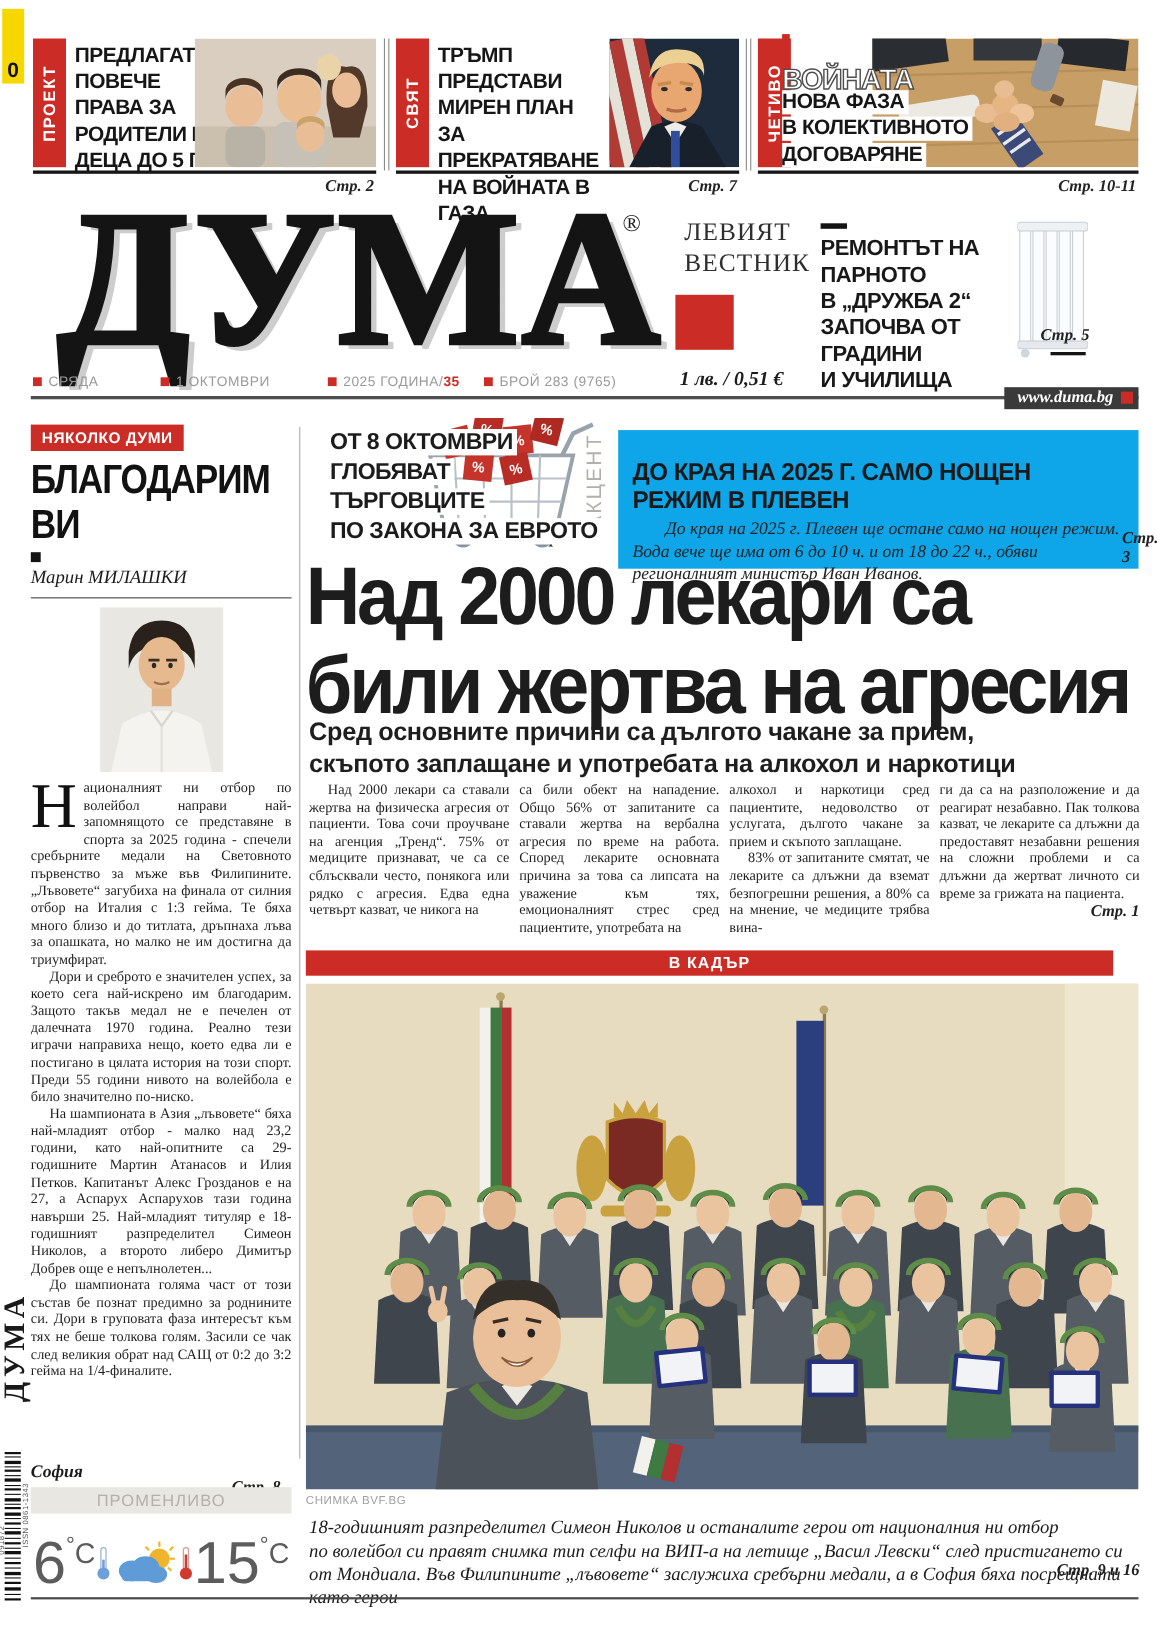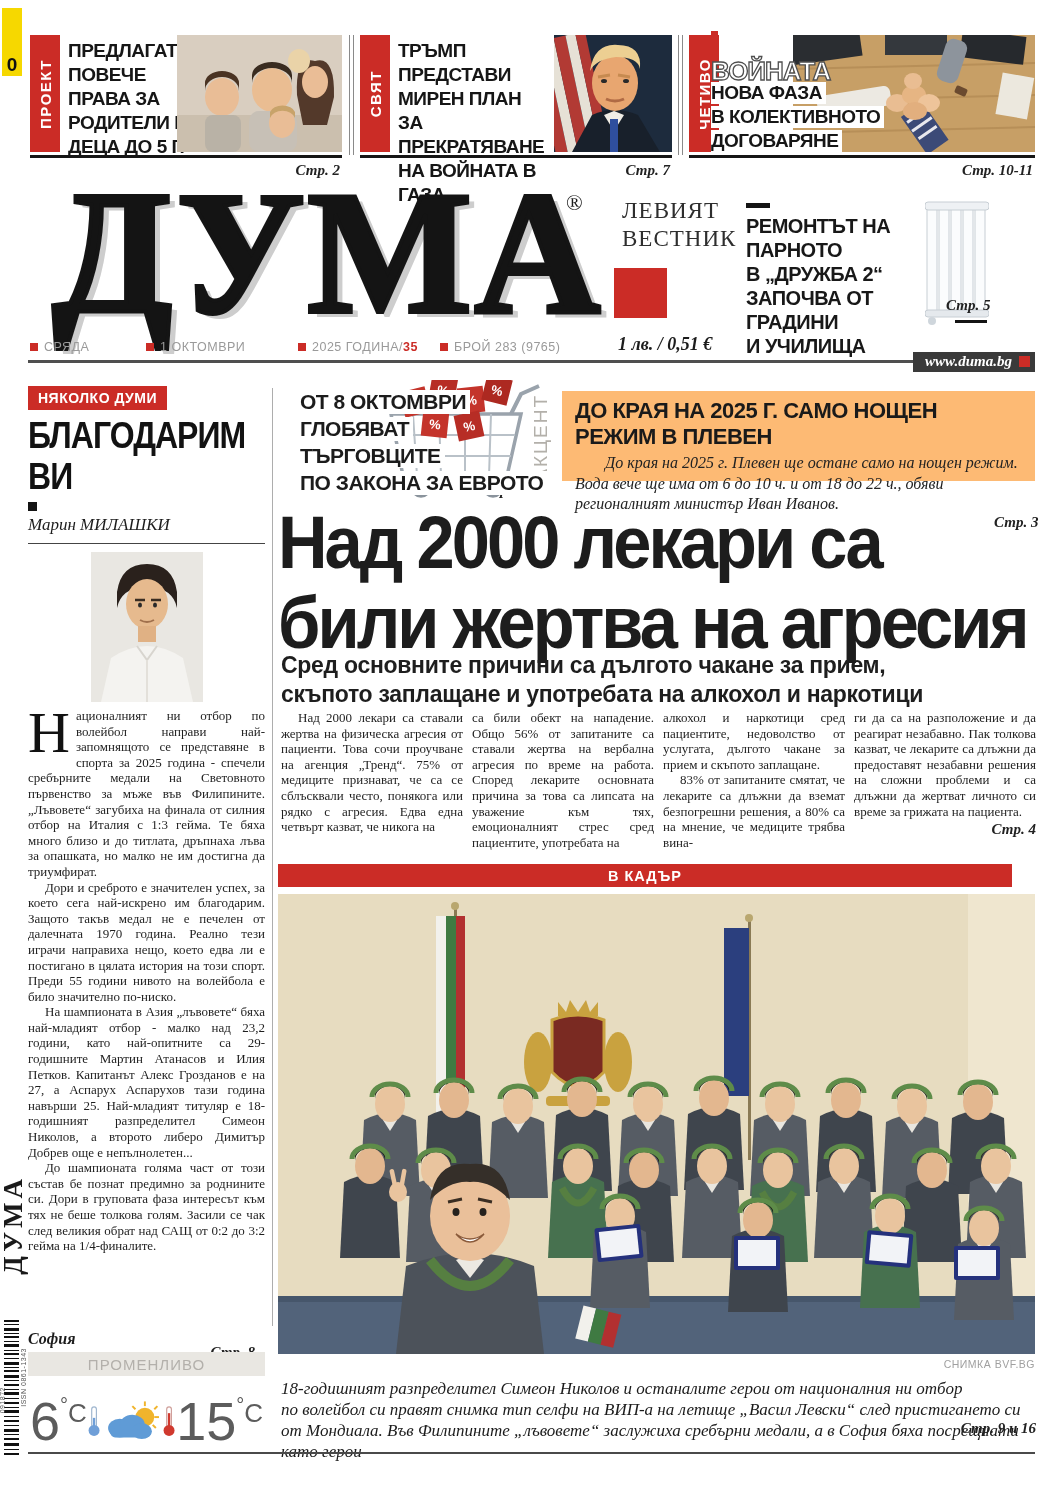--- a/index.html
+++ b/index.html
@@ -34,34 +34,34 @@
   
   .op-label{background:var(--red);color:#fff;font:700 14px "Liberation Sans",sans-serif;
     letter-spacing:0.5px;padding:4px 10px;display:inline-block;}
   .op-title{font:800 33px/36px "Liberation Sans",sans-serif;letter-spacing:-1px;color:#121212;
     transform:scale(0.97,1.12);transform-origin:left top;}
   .body-text{font:400 13px/15.6px "Liberation Serif",serif;text-align:justify;color:#1e1e1e;}
   .body-text p{margin:0;text-indent:17px;}
   .body-text p.first{text-indent:0;}
   .dropcap{float:left;font:400 58px/46px "Liberation Serif",serif;padding:2px 6px 0 0;color:#111;}
   
-  .ak-box{background:#fdba74;padding:7px 13px;}
+  .ak-box{background:#0ea5e9;padding:25px 13px;}
   .ak-title{font:700 22px/26px "Liberation Sans",sans-serif;letter-spacing:-0.5px;color:#1a1a1a;}
   .ak-body{font:italic 400 16px/20.5px "Liberation Serif",serif;color:#222;text-indent:30px;margin-top:3px;}
   .vgray span{writing-mode:vertical-rl;transform:rotate(180deg);color:#b3b0aa;
     font:400 19px "Liberation Sans",sans-serif;letter-spacing:2px;}
   
   .headline{font:800 70px/76px "Liberation Sans",sans-serif;letter-spacing:-3px;color:#1d1d1d;
     transform:scale(0.98,1.06);transform-origin:left top;}
   .subhead{font:600 23px/29px "Liberation Sans",sans-serif;letter-spacing:-0.3px;color:#1e1e1e;}
   .cols{display:flex;gap:9px;}
   .col{width:182px;overflow:hidden;}
   .kadar{background:var(--red);color:#fff;display:flex;align-items:center;justify-content:center;
     font:700 14.5px "Liberation Sans",sans-serif;letter-spacing:1px;}
-  .credit{font:400 10.5px "Liberation Sans",sans-serif;color:#a0a0a0;letter-spacing:0.5px;text-align:right;}
+  .credit{font:400 10.5px "Liberation Sans",sans-serif;color:#a0a0a0;letter-spacing:0.5px;text-align:left;}
   .caption{font:italic 400 17px/21px "Liberation Serif",serif;color:#1b1b1b;}
   
   .w-city{font:700 italic 16px "Liberation Serif",serif;text-align:left;}
   .w-band{background:#e9e7e2;color:#b3b0ab;font:400 15px "Liberation Sans",sans-serif;
     letter-spacing:1px;display:flex;align-items:center;justify-content:center;}
   .w-num{font:400 54px/54px "Liberation Sans",sans-serif;color:#5c5c5c;}
   .w-deg{font:400 20px "Liberation Sans",sans-serif;color:#5c5c5c;vertical-align:28px;}
   .w-unit{font:400 26px "Liberation Sans",sans-serif;color:#5c5c5c;vertical-align:18px;}
   
   .rail-duma span{writing-mode:vertical-rl;transform:rotate(180deg);
@@ -357,40 +357,40 @@
   </div>
   <div class="abs pref" style="left:478px;top:482px;">Стр. 5</div>
 
   <div class="abs vgray" style="left:528px;top:392px;width:26px;height:92px;display:flex;align-items:center;justify-content:center;">
     <span>АКЦЕНТ</span>
   </div>
   <div class="abs ak-box" style="left:562px;top:391px;width:447px;height:76px;">
     <div class="ak-title">ДО КРАЯ НА 2025 Г. САМО НОЩЕН РЕЖИМ В ПЛЕВЕН</div>
     <div class="ak-body">До края на 2025 г. Плевен ще остане само на нощен режим. Вода вече ще има от 6 до 10 ч. и от 18 до 22 ч., обяви регионалният министър Иван Иванов.</div>
   </div>
-  <div class="abs pref" style="left:994px;top:482px;margin-top:32px;">Стр. 3</div>
+  <div class="abs pref" style="left:1020px;top:482px;">Стр. 3</div>
 
   <div class="abs headline pl" style="left:278px;top:502px;width:780px;">Над 2000 лекари са
 били жертва на агресия</div>
   <div class="abs subhead pl" style="left:281px;top:651px;">Сред основните причини са дългото чакане за прием,
 скъпото заплащане и употребата на алкохол и наркотици</div>
   <div class="abs cols" style="left:281px;top:710px;width:755px;height:150px;">
     <div class="col body-text" style="height:150px;">
       <p>Над 2000 лекари са ставали жертва на физическа агресия от пациенти. Това сочи проучване на агенция „Тренд“. 75% от медиците признават, че са се сблъсквали често, понякога или рядко с агресия. Едва една четвърт казват, че никога на</p>
     </div>
     <div class="col body-text" style="height:150px;">
       <p class="first">са били обект на нападение. Общо 56% от запитаните са ставали жертва на вербална агресия по време на работа. Според лекарите основната причина за това са липсата на уважение към тях, емоционалният стрес сред пациентите, употребата на</p>
     </div>
     <div class="col body-text" style="height:150px;">
       <p class="first">алкохол и наркотици сред пациентите, недоволство от услугата, дългото чакане за прием и скъпото заплащане.</p>
       <p>83% от запитаните смятат, че лекарите са длъжни да вземат безпогрешни решения, а 80% са на мнение, че медиците трябва вина-</p>
     </div>
     <div class="col body-text" style="height:150px;">
       <p class="first">ги да са на разположение и да реагират незабавно. Пак толкова казват, че лекарите са длъжни да предоставят незабавни решения на сложни проблеми и са длъжни да жертват личното си време за грижата на пациента.</p>
-      <p class="first pref" style="text-align:right;margin-top:2px;">Стр. 4</p>
+      <p class="first pref" style="text-align:right;margin-top:2px;">Стр. 1</p>
     </div>
   </div>
 
   <div class="abs kadar" style="left:278px;top:864px;width:734px;height:23px;">
     <span>В КАДЪР</span>
   </div>
 
   <svg class="abs" style="left:278px;top:894px;" width="757" height="460" viewBox="0 0 757 460">
     <rect width="757" height="460" fill="#e7dcc0"></rect>
     <rect x="690" width="67" height="460" fill="#efe6cf"></rect>

